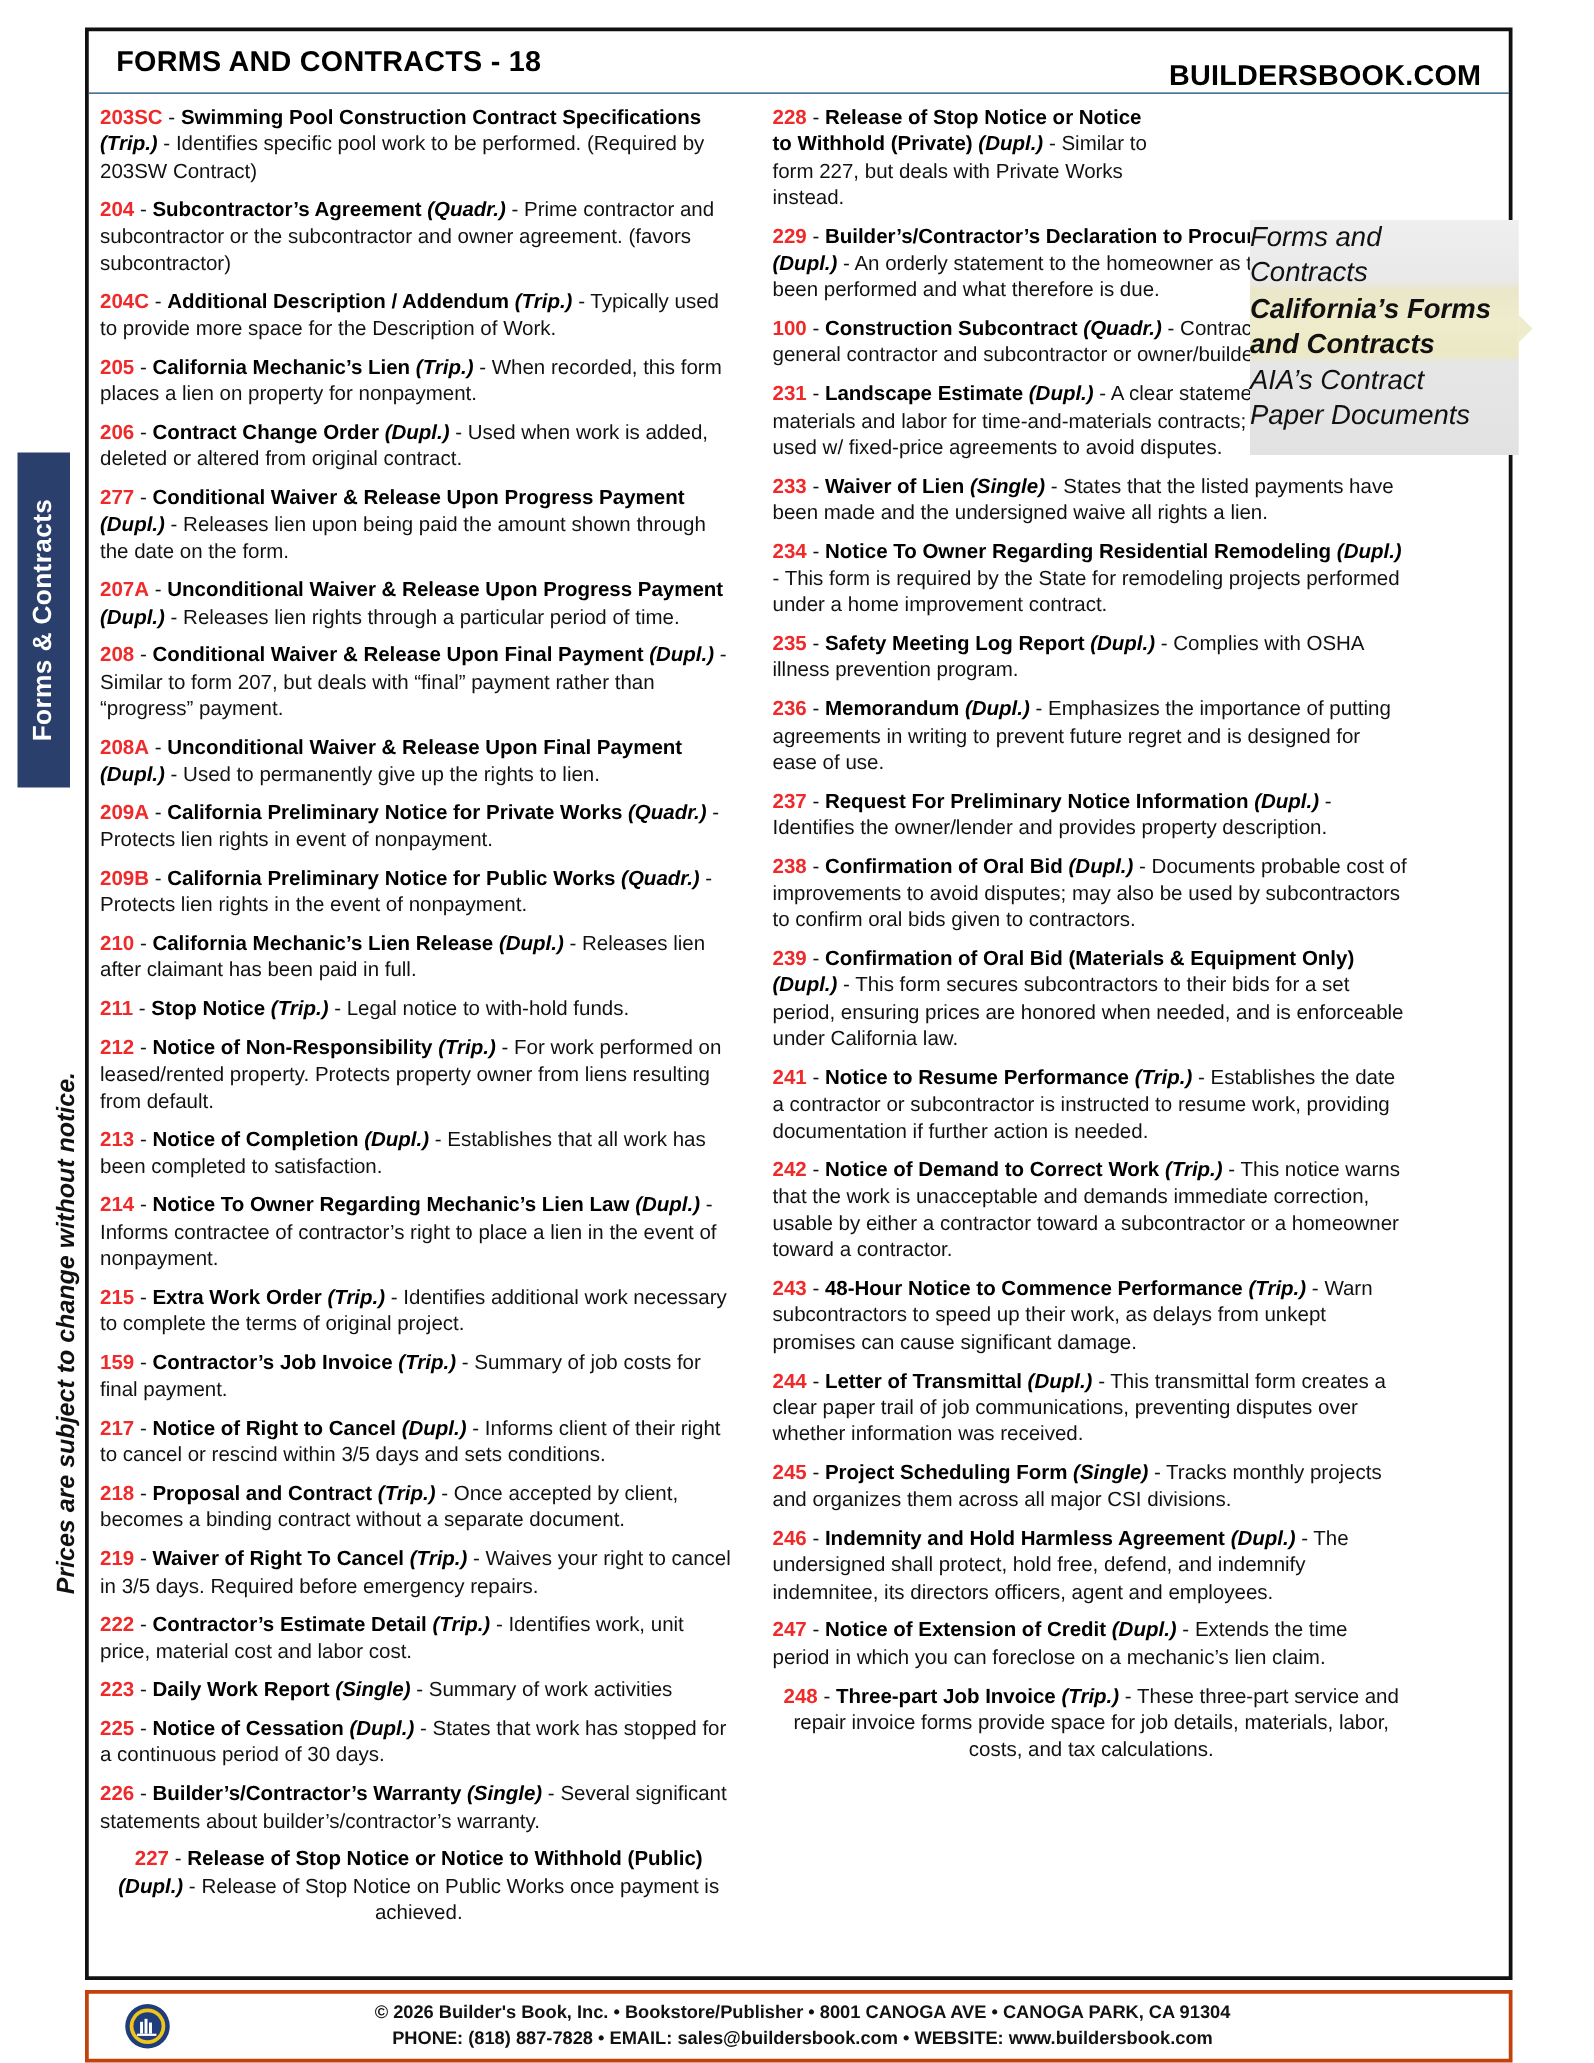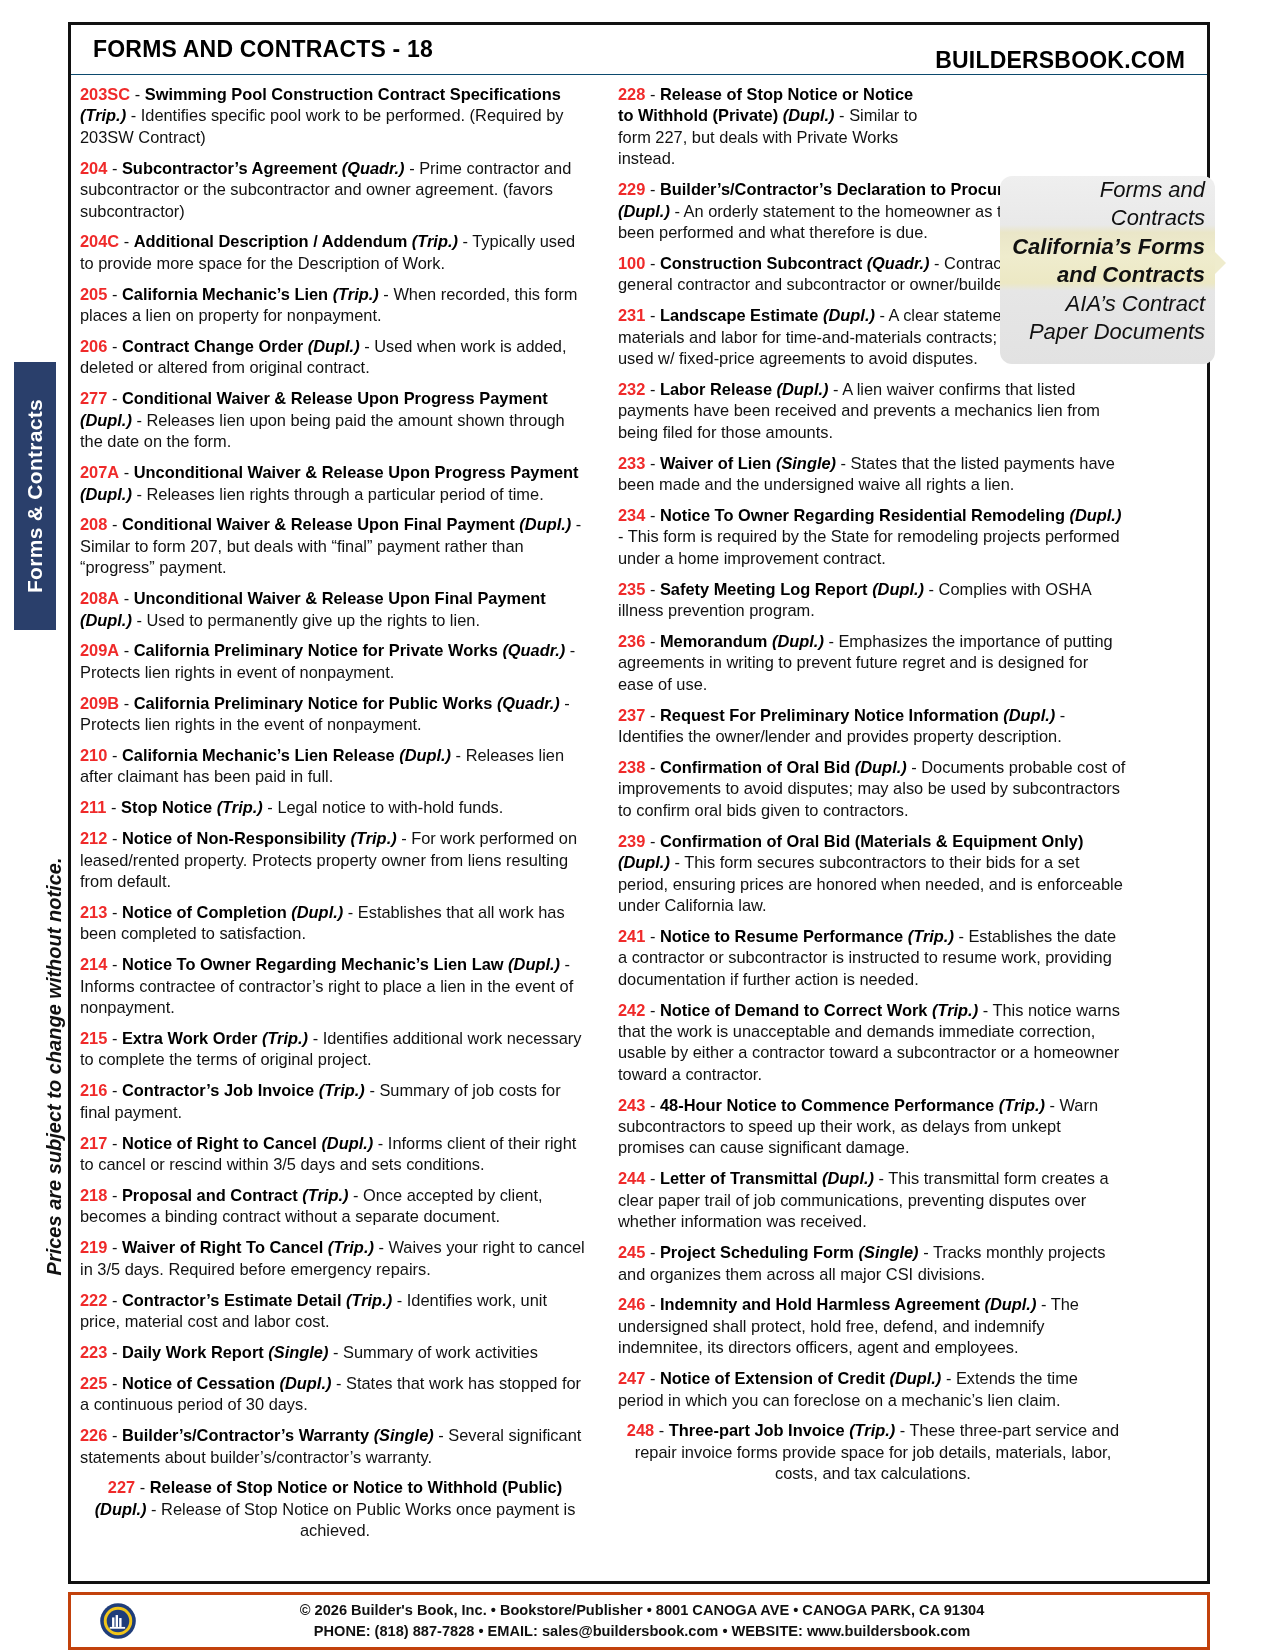--- a/index.html
+++ b/index.html
@@ -151,25 +151,23 @@
     position: absolute;
     left: 920px;
     top: 92px;
     width: 215px;
     height: 188px;
     background: linear-gradient(180deg,
       #efefef 0%, #e9e9e9 26%,
       #eae6c8 30%, #efeccd 43%, #ece8c4 57%,
       #e6e6e6 61%, #e2e2e2 100%);
     box-sizing: border-box;
-    padding-right: 10px;
-    text-align: right;
+    text-align: left;
     font-style: italic;
     z-index: 3;
-    border-radius: 12px;
   }
   .badge::after {
     
     content: "";
     position: absolute;
     right: -11px;
     top: 76px;
     width: 0; height: 0;
     border-top: 11px solid transparent;
     border-bottom: 11px solid transparent;
@@ -245,37 +243,36 @@
         <div class="entry"><span class="code">208</span><span class="dash"> - </span><span class="ttl">Conditional Waiver &amp; Release Upon  Final Payment</span><span> </span><span class="qty">(Dupl.)</span><span class="dash"> - </span><span class="desc">Similar to form 207, but deals with “final” payment rather than “progress” payment.</span></div>
         <div class="entry"><span class="code">208A</span><span class="dash"> - </span><span class="ttl">Unconditional Waiver &amp; Release Upon Final Payment</span><span> </span><span class="qty">(Dupl.)</span><span class="dash"> - </span><span class="desc">Used to permanently give up the rights to lien.</span></div>
         <div class="entry"><span class="code">209A</span><span class="dash"> - </span><span class="ttl">California Preliminary Notice for Private Works</span><span> </span><span class="qty">(Quadr.)</span><span class="dash"> - </span><span class="desc">Protects lien rights in event of nonpayment.</span></div>
         <div class="entry"><span class="code">209B</span><span class="dash"> - </span><span class="ttl">California Preliminary Notice for Public Works</span><span> </span><span class="qty">(Quadr.)</span><span class="dash"> - </span><span class="desc">Protects lien rights in the event of nonpayment.</span></div>
         <div class="entry"><span class="code">210</span><span class="dash"> - </span><span class="ttl">California Mechanic’s Lien Release</span><span> </span><span class="qty">(Dupl.)</span><span class="dash"> - </span><span class="desc">Releases lien after claimant has been paid in full.</span></div>
         <div class="entry"><span class="code">211</span><span class="dash"> - </span><span class="ttl">Stop Notice</span><span> </span><span class="qty">(Trip.)</span><span class="dash"> - </span><span class="desc">Legal notice to with-hold funds.</span></div>
         <div class="entry"><span class="code">212</span><span class="dash"> - </span><span class="ttl">Notice of Non-Responsibility</span><span> </span><span class="qty">(Trip.)</span><span class="dash"> - </span><span class="desc">For work performed on leased/rented property. Protects property owner from liens resulting from default.</span></div>
         <div class="entry"><span class="code">213</span><span class="dash"> - </span><span class="ttl">Notice of Completion</span><span> </span><span class="qty">(Dupl.)</span><span class="dash"> - </span><span class="desc">Establishes that all work has been completed to satisfaction.</span></div>
         <div class="entry"><span class="code">214</span><span class="dash"> - </span><span class="ttl">Notice To Owner Regarding Mechanic’s Lien Law</span><span> </span><span class="qty">(Dupl.)</span><span class="dash"> - </span><span class="desc">Informs contractee of contractor’s right to place a lien in the event of nonpayment.</span></div>
         <div class="entry"><span class="code">215</span><span class="dash"> - </span><span class="ttl">Extra Work Order</span><span> </span><span class="qty">(Trip.)</span><span class="dash"> - </span><span class="desc">Identifies additional work necessary to complete the terms of original project.</span></div>
-        <div class="entry"><span class="code">216</span><span class="dash"> - </span><span class="ttl">Contractor’s Job Invoice</span><span> </span><span class="qty">(Trip.)</span><span class="dash"> - </span><span class="desc">Summary of job costs for final payment.</span></div>
+        <div class="entry"><span class="code">159</span><span class="dash"> - </span><span class="ttl">Contractor’s Job Invoice</span><span> </span><span class="qty">(Trip.)</span><span class="dash"> - </span><span class="desc">Summary of job costs for final payment.</span></div>
         <div class="entry"><span class="code">217</span><span class="dash"> - </span><span class="ttl">Notice of Right to Cancel</span><span> </span><span class="qty">(Dupl.)</span><span class="dash"> - </span><span class="desc">Informs client of their right to cancel or rescind within 3/5 days and sets conditions.</span></div>
         <div class="entry"><span class="code">218</span><span class="dash"> - </span><span class="ttl">Proposal and Contract</span><span> </span><span class="qty">(Trip.)</span><span class="dash"> - </span><span class="desc">Once accepted by client, becomes a binding contract without a separate document.</span></div>
         <div class="entry"><span class="code">219</span><span class="dash"> - </span><span class="ttl">Waiver of Right To Cancel</span><span> </span><span class="qty">(Trip.)</span><span class="dash"> - </span><span class="desc">Waives your right to cancel in 3/5 days. Required before emergency repairs.</span></div>
         <div class="entry"><span class="code">222</span><span class="dash"> - </span><span class="ttl">Contractor’s Estimate Detail</span><span> </span><span class="qty">(Trip.)</span><span class="dash"> - </span><span class="desc">Identifies work, unit price, material cost and labor cost.</span></div>
         <div class="entry"><span class="code">223</span><span class="dash"> - </span><span class="ttl">Daily Work Report</span><span> </span><span class="qty">(Single)</span><span class="dash"> - </span><span class="desc">Summary of work activities</span></div>
         <div class="entry"><span class="code">225</span><span class="dash"> - </span><span class="ttl">Notice of Cessation</span><span> </span><span class="qty">(Dupl.)</span><span class="dash"> - </span><span class="desc">States that work has stopped for a continuous period of 30 days.</span></div>
         <div class="entry"><span class="code">226</span><span class="dash"> - </span><span class="ttl">Builder’s/Contractor’s Warranty</span><span> </span><span class="qty">(Single)</span><span class="dash"> - </span><span class="desc">Several significant statements about builder’s/contractor’s warranty.</span></div>
         <div class="entry"><span class="code">227</span><span class="dash"> - </span><span class="ttl">Release of Stop Notice or Notice to Withhold (Public)</span><span> </span><span class="qty">(Dupl.)</span><span class="dash"> - </span><span class="desc">Release of Stop Notice on Public Works once payment is achieved.</span></div>
       </div>
 
     <div class="col col-right" id="col-right">
         <div class="entry narrow"><span class="code">228</span><span class="dash"> - </span><span class="ttl">Release of Stop Notice or Notice to Withhold (Private)</span><span> </span><span class="qty">(Dupl.)</span><span class="dash"> - </span><span class="desc">Similar to form 227, but deals with Private Works instead.</span></div>
         <div class="entry semi"><span class="code">229</span><span class="dash"> - </span><span class="ttl">Builder’s/Contractor’s Declaration to Procure Payment</span><span> </span><span class="qty">(Dupl.)</span><span class="dash"> - </span><span class="desc">An orderly statement to the homeowner as to what has been performed and what therefore is due.</span></div>
         <div class="entry"><span class="code">100</span><span class="dash"> - </span><span class="ttl">Construction Subcontract</span><span> </span><span class="qty">(Quadr.)</span><span class="dash"> - </span><span class="desc">Contract between a general contractor and subcontractor or owner/builder.</span></div>
         <div class="entry"><span class="code">231</span><span class="dash"> - </span><span class="ttl">Landscape Estimate</span><span> </span><span class="qty">(Dupl.)</span><span class="dash"> - </span><span class="desc">A clear statement of est. materials and labor for time-and-materials contracts; should not be used w/ fixed-price agreements to avoid disputes.</span></div>
-        <div class="entry"><span class="code">232</span><span class="dash"> - </span><span class="ttl">Labor Release</span><span> </span><span class="qty">(Dupl.)</span><span class="dash"> - </span><span class="desc">A lien waiver confirms that listed payments have been received and prevents a mechanics lien from being filed for those amounts.</span></div>
         <div class="entry"><span class="code">233</span><span class="dash"> - </span><span class="ttl">Waiver of Lien</span><span> </span><span class="qty">(Single)</span><span class="dash"> - </span><span class="desc">States that the listed payments have been made and the undersigned waive all rights a lien.</span></div>
         <div class="entry"><span class="code">234</span><span class="dash"> - </span><span class="ttl">Notice To Owner Regarding Residential Remodeling</span><span> </span><span class="qty">(Dupl.)</span><span class="dash"> - </span><span class="desc">This form is required by the State for remodeling projects performed under a home improvement contract.</span></div>
         <div class="entry"><span class="code">235</span><span class="dash"> - </span><span class="ttl">Safety Meeting Log Report</span><span> </span><span class="qty">(Dupl.)</span><span class="dash"> - </span><span class="desc"> Complies with OSHA illness prevention program.</span></div>
         <div class="entry"><span class="code">236</span><span class="dash"> - </span><span class="ttl">Memorandum</span><span> </span><span class="qty">(Dupl.)</span><span class="dash"> - </span><span class="desc">Emphasizes the importance of putting agreements in writing to prevent future regret and is designed for ease of use.</span></div>
         <div class="entry"><span class="code">237</span><span class="dash"> - </span><span class="ttl">Request For Preliminary Notice Information</span><span> </span><span class="qty">(Dupl.)</span><span class="dash"> - </span><span class="desc">Identifies the owner/lender and provides property description.</span></div>
         <div class="entry"><span class="code">238</span><span class="dash"> - </span><span class="ttl">Confirmation of Oral Bid</span><span> </span><span class="qty">(Dupl.)</span><span class="dash"> - </span><span class="desc">Documents probable cost of improvements to avoid disputes; may also be used by subcontractors to confirm oral bids given to contractors.</span></div>
         <div class="entry"><span class="code">239</span><span class="dash"> - </span><span class="ttl">Confirmation of Oral Bid (Materials &amp; Equipment Only)</span><span> </span><span class="qty">(Dupl.)</span><span class="dash"> - </span><span class="desc">This form secures subcontractors to their bids for a set period, ensuring prices are honored when needed, and is enforceable under California law.</span></div>
         <div class="entry"><span class="code">241</span><span class="dash"> - </span><span class="ttl">Notice to Resume Performance</span><span> </span><span class="qty">(Trip.)</span><span class="dash"> - </span><span class="desc">Establishes the date a contractor or subcontractor is instructed to resume work, providing documentation if further action is needed.</span></div>
         <div class="entry"><span class="code">242</span><span class="dash"> - </span><span class="ttl">Notice of Demand to Correct Work</span><span> </span><span class="qty">(Trip.)</span><span class="dash"> - </span><span class="desc">This notice warns that the work is unacceptable and demands immediate correction, usable by either a contractor toward a subcontractor or a homeowner toward a contractor.</span></div>
         <div class="entry"><span class="code">243</span><span class="dash"> - </span><span class="ttl">48-Hour Notice to Commence Performance</span><span> </span><span class="qty">(Trip.)</span><span class="dash"> - </span><span class="desc">Warn subcontractors to speed up their work, as delays from unkept promises can cause significant damage.</span></div>

